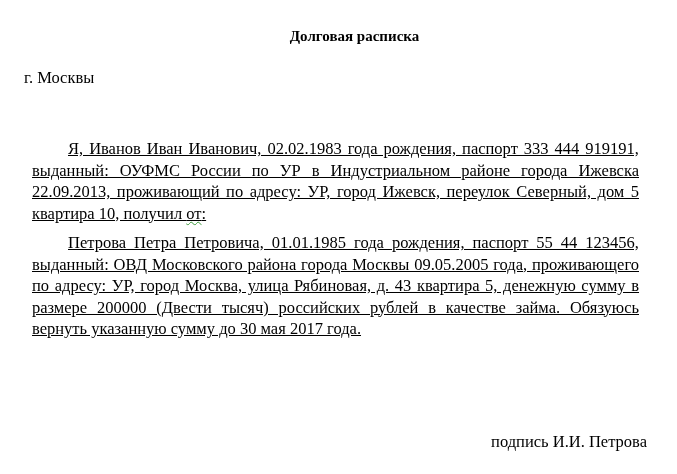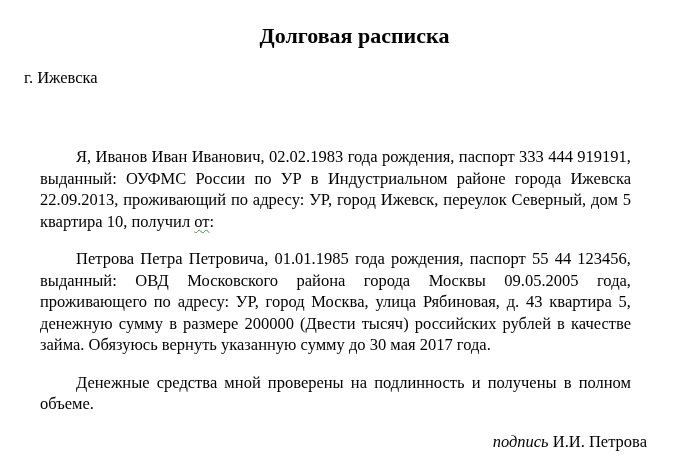--- a/index.html
+++ b/index.html
@@ -22,21 +22,21 @@
       top: 0;
       width: 623px;
     }
     .title {
       position: absolute;
       top: 26px;
       left: 0;
       width: 623px;
       text-align: center;
       font-weight: bold;
-      font-size: 22px;
+      font-size: 15px;
       line-height: 20px;
       padding-left: 38px;
       box-sizing: border-box;
     }
     .place-date {
       position: absolute;
       top: 68px;
       left: 0;
       width: 623px;
       display: flex;
@@ -44,52 +44,51 @@
       line-height: 20px;
     }
     .body-text {
       position: absolute;
       top: 130px;
       left: 0;
       width: 623px;
       line-height: 21.5px;
     }
     .para {
-      margin: 16px;
+      margin: 8px;
       text-align: justify;
       text-indent: 36px;
+      text-decoration: underline;
     }
     .squiggle {
       text-decoration: underline wavy #3c9a3c;
       text-decoration-thickness: 1px;
       text-underline-offset: 2px;
     }
     .signature {
       position: absolute;
       top: 432px;
       right: 0;
       line-height: 20px;
       white-space: nowrap;
     }
     .signature .sig-label {
-      font-style: italic;
     }
   </style>
 </head>
 <body>
 
 <div class="page">
 
   <div class="title">Долговая расписка</div>
 
   <div class="place-date">
-    <span>г. Ижевска</span>
+    <span>г. Москвы</span>
   </div>
 
   <div class="body-text">
     <p class="para"><span>Я, Иванов Иван Иванович, 02.02.1983 года рождения, паспорт 333 444 919191, выданный: ОУФМС России по УР в Индустриальном районе города Ижевска 22.09.2013, проживающий по адресу: УР, город Ижевск, переулок Северный, дом 5 квартира 10, получил </span><span class="squiggle">от</span><span>:</span></p>
     <p class="para">Петрова Петра Петровича, 01.01.1985 года рождения, паспорт 55 44 123456, выданный: ОВД Московского района города Москвы 09.05.2005 года, проживающего по адресу: УР, город Москва, улица Рябиновая, д. 43 квартира 5, денежную сумму в размере 200000 (Двести тысяч) российских рублей в качестве займа. Обязуюсь вернуть указанную сумму до 30 мая 2017 года.</p>
-    <p class="para">Денежные средства мной проверены на подлинность и получены в полном объеме.</p>
   </div>
 
   <div class="signature"><span class="sig-label">подпись</span><span> И.И. Петрова</span></div>
 
 </div>
 
 </body></html>

